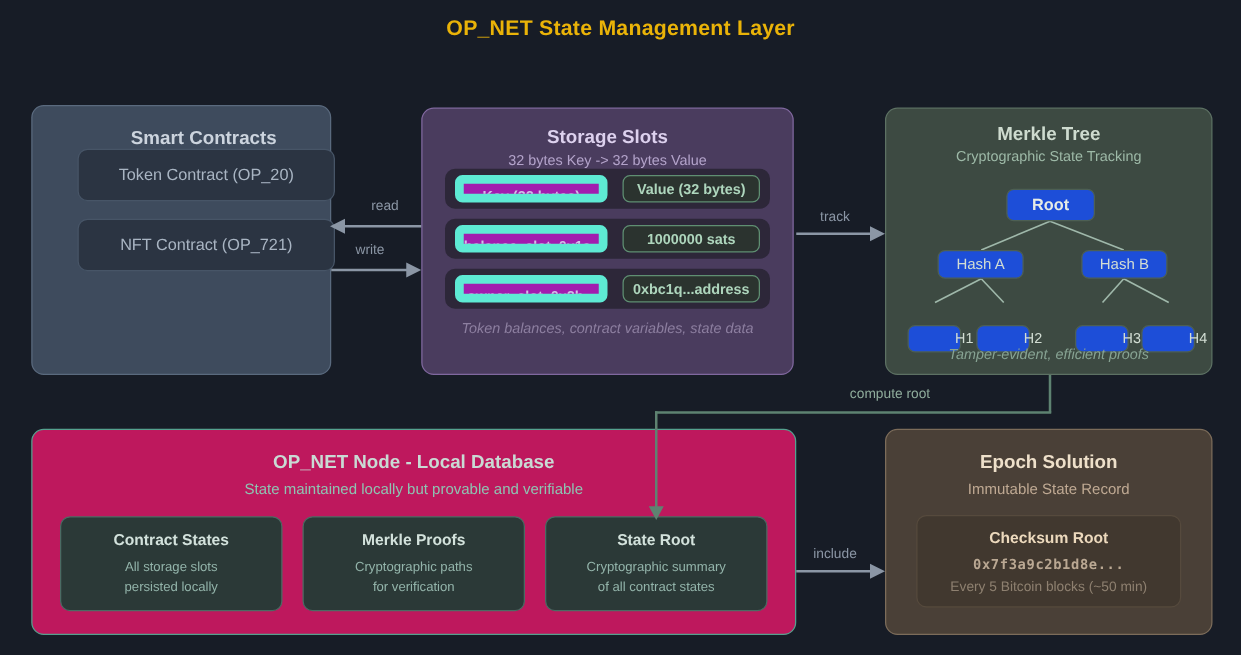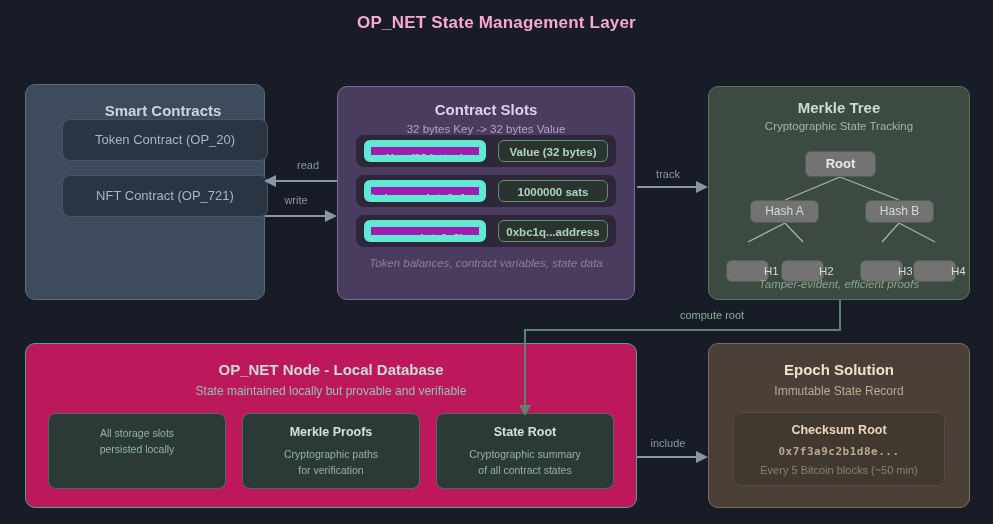--- a/index.html
+++ b/index.html
@@ -4,21 +4,21 @@
 <style>
   html,body { margin:0; padding:0; }
   body {
     width:993px; height:524px; position:relative; overflow:hidden;
     background:#171c26;
     font-family:"Liberation Sans", sans-serif;
     -webkit-font-smoothing:antialiased;
   }
   .page-title {
     position:absolute; top:13px; left:0; width:100%;
-    text-align:center; font-size:17px; font-weight:bold; color:#f9a8d4;
+    text-align:center; font-size:17px; font-weight:bold; color:#eab308;
     letter-spacing:0.2px;
   }
   .panel { position:absolute; border-radius:10px; box-sizing:border-box; }
 
   
   .panel-smart {
     left:25px; top:84px; width:240px; height:216px;
     background:#3e4b5d; border:1.5px solid #5a6a7e;padding-left:36px;
   }
   .panel-smart .panel-title { margin-top:17px; color:#ccd4de; }
@@ -57,21 +57,21 @@
 
   
   .panel-merkle {
     left:708px; top:86px; width:262px; height:214px;
     background:#3d4a42; border:1.5px solid #5d7163;
   }
   .panel-merkle .panel-title { margin-top:12px; color:#cedbcf; }
   .merkle-sub { margin-top:4px; text-align:center; font-size:11.5px; color:#9db9a7; }
   .tree-node {
     position:absolute; box-sizing:border-box;
-    background:#737373; border:1px solid #4d5f53; border-radius:6px;
+    background:#1d4ed8; border:1px solid #4d5f53; border-radius:6px;
     color:#d2ddd3; text-align:center;
   }
   .tn-root  { left:96px;  top:64px;  width:71px; height:26px; line-height:24px; font-size:13px; font-weight:bold; color:#e6ece6; }
   .tn-ha    { left:41px;  top:113px; width:69px; height:23px; line-height:21px; font-size:12px; }
   .tn-hb    { left:156px; top:113px; width:69px; height:23px; line-height:21px; font-size:12px; }
   .tn-leaf  { top:173px; width:43px; height:22px; line-height:20px; font-size:11.5px;padding-left:37px; }
   .tn-h1 { left:17px; } .tn-h2 { left:72px; } .tn-h3 { left:151px; } .tn-h4 { left:204px; }
   .merkle-lines { position:absolute; left:0; top:0; width:262px; height:214px; pointer-events:none; }
   .merkle-footer {
     position:absolute; left:0; bottom:9px; width:100%;
@@ -125,21 +125,21 @@
 
 <div class="page-title">OP_NET State Management Layer</div>
 
 <div class="panel panel-smart">
   <div class="panel-title">Smart Contracts</div>
   <div class="sc-item">Token Contract (OP_20)</div>
   <div class="sc-item">NFT Contract (OP_721)</div>
 </div>
 
 <div class="panel panel-storage">
-  <div class="panel-title">Contract Slots</div>
+  <div class="panel-title">Storage Slots</div>
   <div class="storage-sub">32 bytes Key -&gt; 32 bytes Value</div>
   <div class="slot-row">
     <div class="pill pill-key">Key (32 bytes)</div>
     <div class="pill pill-value">Value (32 bytes)</div>
   </div>
   <div class="slot-row">
     <div class="pill pill-key">balance_slot_0x1a...</div>
     <div class="pill pill-value">1000000 sats</div>
   </div>
   <div class="slot-row">
@@ -168,20 +168,21 @@
   <div class="tree-node tn-leaf tn-h3">H3</div>
   <div class="tree-node tn-leaf tn-h4">H4</div>
   <div class="merkle-footer">Tamper-evident, efficient proofs</div>
 </div>
 
 <div class="panel panel-node">
   <div class="panel-title">OP_NET Node - Local Database</div>
   <div class="node-sub">State maintained locally but provable and verifiable</div>
   <div class="node-cards">
     <div class="node-card">
+      <div class="card-title">Contract States</div>
       <div class="card-line">All storage slots</div>
       <div class="card-line">persisted locally</div>
     </div>
     <div class="node-card">
       <div class="card-title">Merkle Proofs</div>
       <div class="card-line">Cryptographic paths</div>
       <div class="card-line">for verification</div>
     </div>
     <div class="node-card">
       <div class="card-title">State Root</div>

